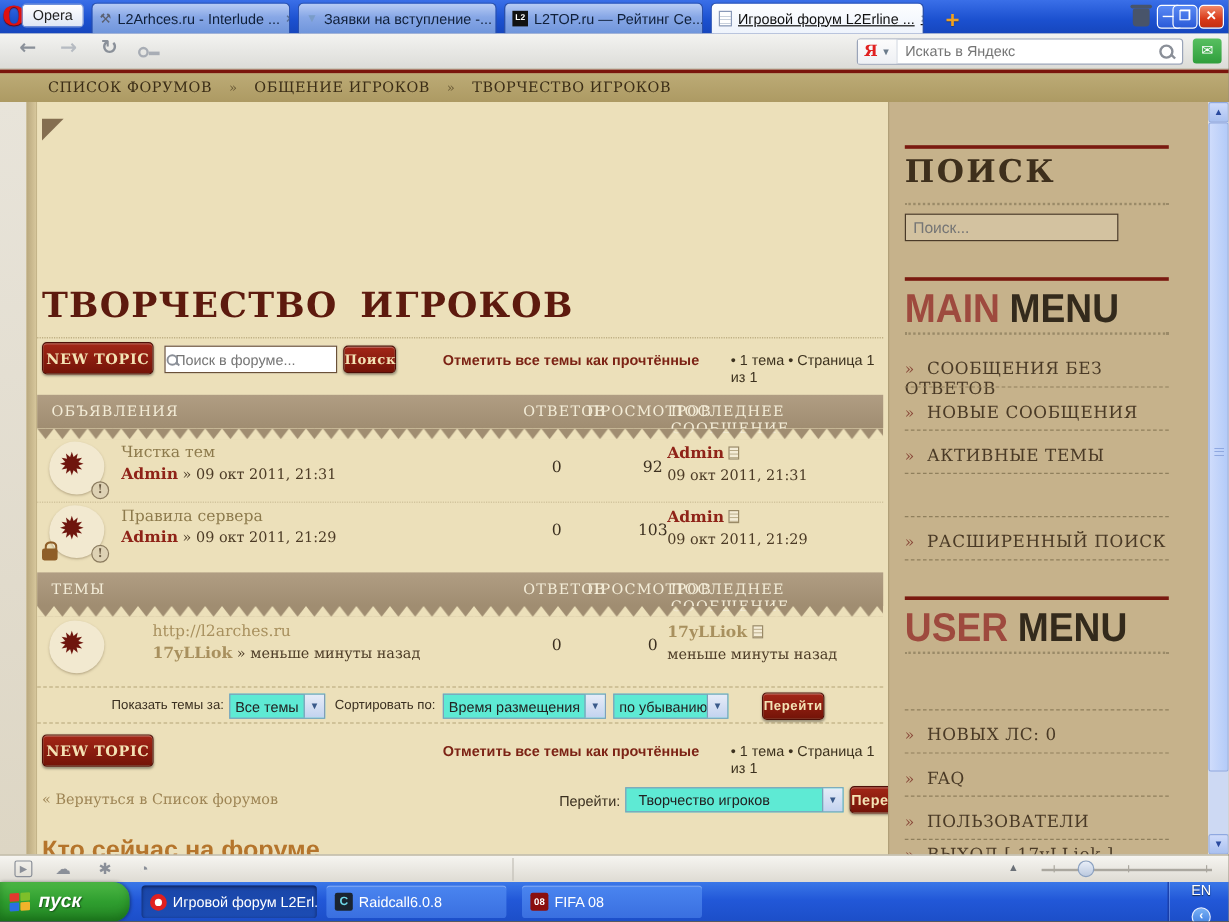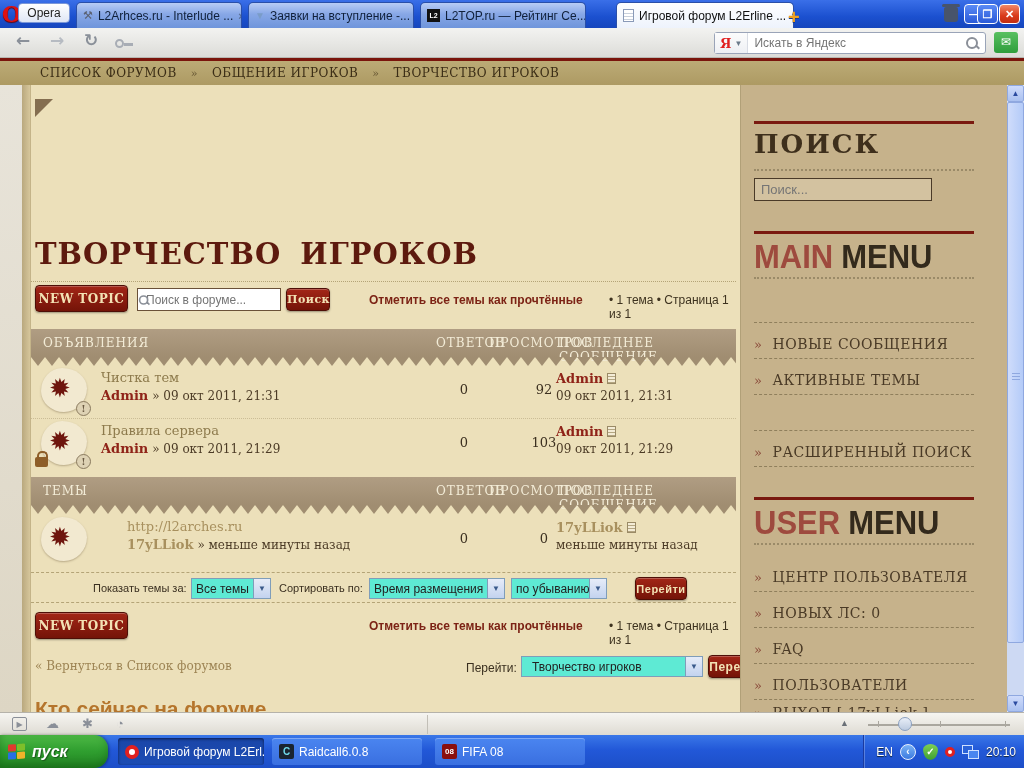--- a/index.html
+++ b/index.html
@@ -168,21 +168,21 @@
   .winflag { width:18px; height:16px; display:grid; grid-template-columns:8px 8px; grid-template-rows:7px 7px; gap:1px; transform:skewY(-4deg); }
   .winflag i { border-radius:1px; }
   .taskbtn { position:absolute; top:3px; height:27px; border-radius:3px; display:flex; align-items:center; gap:5px;
     padding:0 7px; font:12px "Liberation Sans",sans-serif; color:#fff; white-space:nowrap; overflow:hidden; cursor:pointer; }
   .taskbtn.active { background:linear-gradient(#1a46a8,#1c4cb4); box-shadow:inset 0 1px 3px rgba(0,0,20,.6); }
   .taskbtn.idle { background:linear-gradient(#4a85f0,#3a6fe0); box-shadow:inset 0 1px 0 rgba(255,255,255,.3); }
   .o-circ { width:14px; height:14px; border-radius:50%; border:4px solid #e02020; background:#fff; flex:0 0 auto; }
   .rc-icon { width:15px; height:15px; background:#1a2430; border-radius:2px; color:#6fd8e8; font:bold 10px sans-serif; text-align:center; line-height:15px; flex:0 0 auto; }
   .ff-icon { width:15px; height:15px; background:#8a0f0f; border-radius:2px; color:#fff; font:bold 8px sans-serif; text-align:center; line-height:15px; flex:0 0 auto; }
   #tray { position:absolute; right:0; top:0; height:33px; display:flex; align-items:center; gap:7px; padding:0 8px 0 12px;
-    border-left:1px solid #1a3aa0; box-shadow:inset 1px 0 0 rgba(255,255,255,.25); }
+    border-left:1px solid #1a3aa0; box-shadow:inset 1px 0 0 rgba(255,255,255,.25);flex-direction:column; }
   .tray-txt { color:#fff; font:12px "Liberation Sans",sans-serif; text-shadow:0 1px 1px #123; }
   .chev-circ { width:16px; height:16px; border-radius:50%; background:linear-gradient(#7ab2f5,#3a7ae0); border:1px solid #e8f0ff;
     color:#fff; font:bold 10px sans-serif; text-align:center; line-height:14px; }
   .shield { width:15px; height:16px; background:linear-gradient(#7ed054,#3fa030); border-radius:50% 50% 50% 50%/35% 35% 65% 65%;
     color:#fff; font:bold 10px sans-serif; text-align:center; line-height:15px; }
   .net-icon { position:relative; width:17px; height:14px; }
   .net-icon i { position:absolute; width:11px; height:9px; background:#2a62d8; border:1px solid #cfe0ff; }
   .net-icon i:first-child { left:0; top:0; } .net-icon i:last-child { right:0; bottom:0; background:#4a86f0; }
 </style>
 </head>
@@ -202,21 +202,21 @@
     <div class="tab inactive" style="left:248px; width:166px;">
       <span class="ticon" style="color:#7a9cc8;font-size:10px;">▼</span>
       <span>Заявки на вступление -...</span>
 
     </div>
     <div class="tab inactive" style="left:420px; width:166px;">
       <span class="ticon" style="width:13px;height:13px;background:#111;color:#fff;font:bold 7px sans-serif;text-align:center;line-height:13px;">L2</span>
       <span>L2TOP.ru — Рейтинг Се...</span>
 
     </div>
-    <div class="tab active" style="left:616px; width:178px;">
+    <div class="tab active" style="left:592px; width:178px;text-decoration:underline;">
       <span class="ticon" style="width:11px;height:13px;border:1px solid #8a9ab8;background:#fff repeating-linear-gradient(#c8d0dc 0 1px, transparent 1px 3px) 0 3px/100% 100% no-repeat;"></span>
       <span>Игровой форум L2Erline ...</span>
       <span class="tclose">×</span>
     </div>
     <div class="newtab-btn" style="left:788px;">+</div>
 
     <div class="trash-icon" style="left:944px;"></div>
     <div class="winbtn min" style="left:964px;">—</div>
 
     <div class="winbtn rest" style="left:977px;left:977px;">❐</div>
@@ -387,34 +387,34 @@
     <div id="sidebar">
       <div class="s-redline" style="top:36px;"></div>
       <div class="s-head" style="top:44px;">ПОИСК</div>
       <div class="s-dotline" style="top:84px;"></div>
       <input class="s-input" style="top: 93px;" placeholder="Поиск...">
 
       <div class="s-redline" style="top:146px;"></div>
       <div class="s-menuhead" style="top:153px;"><span class="acc">MAIN</span><span>MENU</span></div>
       <div class="s-dotline" style="top:192px;"></div>
 
+      <div class="s-item" style="top:215px;"><span class="chev">»</span><span>СООБЩЕНИЯ БЕЗ ОТВЕТОВ</span></div>
       <div class="s-dash" style="top:237px;"></div>
       <div class="s-item" style="top:251px;"><span class="chev">»</span><span>НОВЫЕ СООБЩЕНИЯ</span></div>
       <div class="s-dash" style="top:273px;"></div>
       <div class="s-item" style="top:287px;"><span class="chev">»</span><span>АКТИВНЫЕ ТЕМЫ</span></div>
       <div class="s-dash" style="top:309px;"></div>
       <div class="s-dash" style="top:345px;"></div>
       <div class="s-item" style="top:359px;"><span class="chev">»</span><span>РАСШИРЕННЫЙ ПОИСК</span></div>
       <div class="s-dash" style="top:381px;"></div>
 
       <div class="s-redline" style="top:412px;"></div>
       <div class="s-menuhead" style="top:419px;"><span class="acc">USER</span><span>MENU</span></div>
       <div class="s-dotline" style="top:458px;"></div>
 
-      <div class="s-item" style="top:484px;"><span class="chev">»</span><span>ЦЕНТР ПОЛЬЗОВАТЕЛЯ</span></div>
       <div class="s-dash" style="top:506px;"></div>
       <div class="s-item" style="top:520px;"><span class="chev">»</span><span>НОВЫХ ЛС: 0</span></div>
       <div class="s-dash" style="top:542px;"></div>
       <div class="s-item" style="top:556px;"><span class="chev">»</span><span>FAQ</span></div>
       <div class="s-dash" style="top:578px;"></div>
       <div class="s-item" style="top:592px;"><span class="chev">»</span><span>ПОЛЬЗОВАТЕЛИ</span></div>
       <div class="s-dash" style="top:614px;"></div>
       <div class="s-item" style="top:620px;"><span class="chev">»</span><span>ВЫХОД [ 17yLLiok ]</span></div>
     </div>
 

